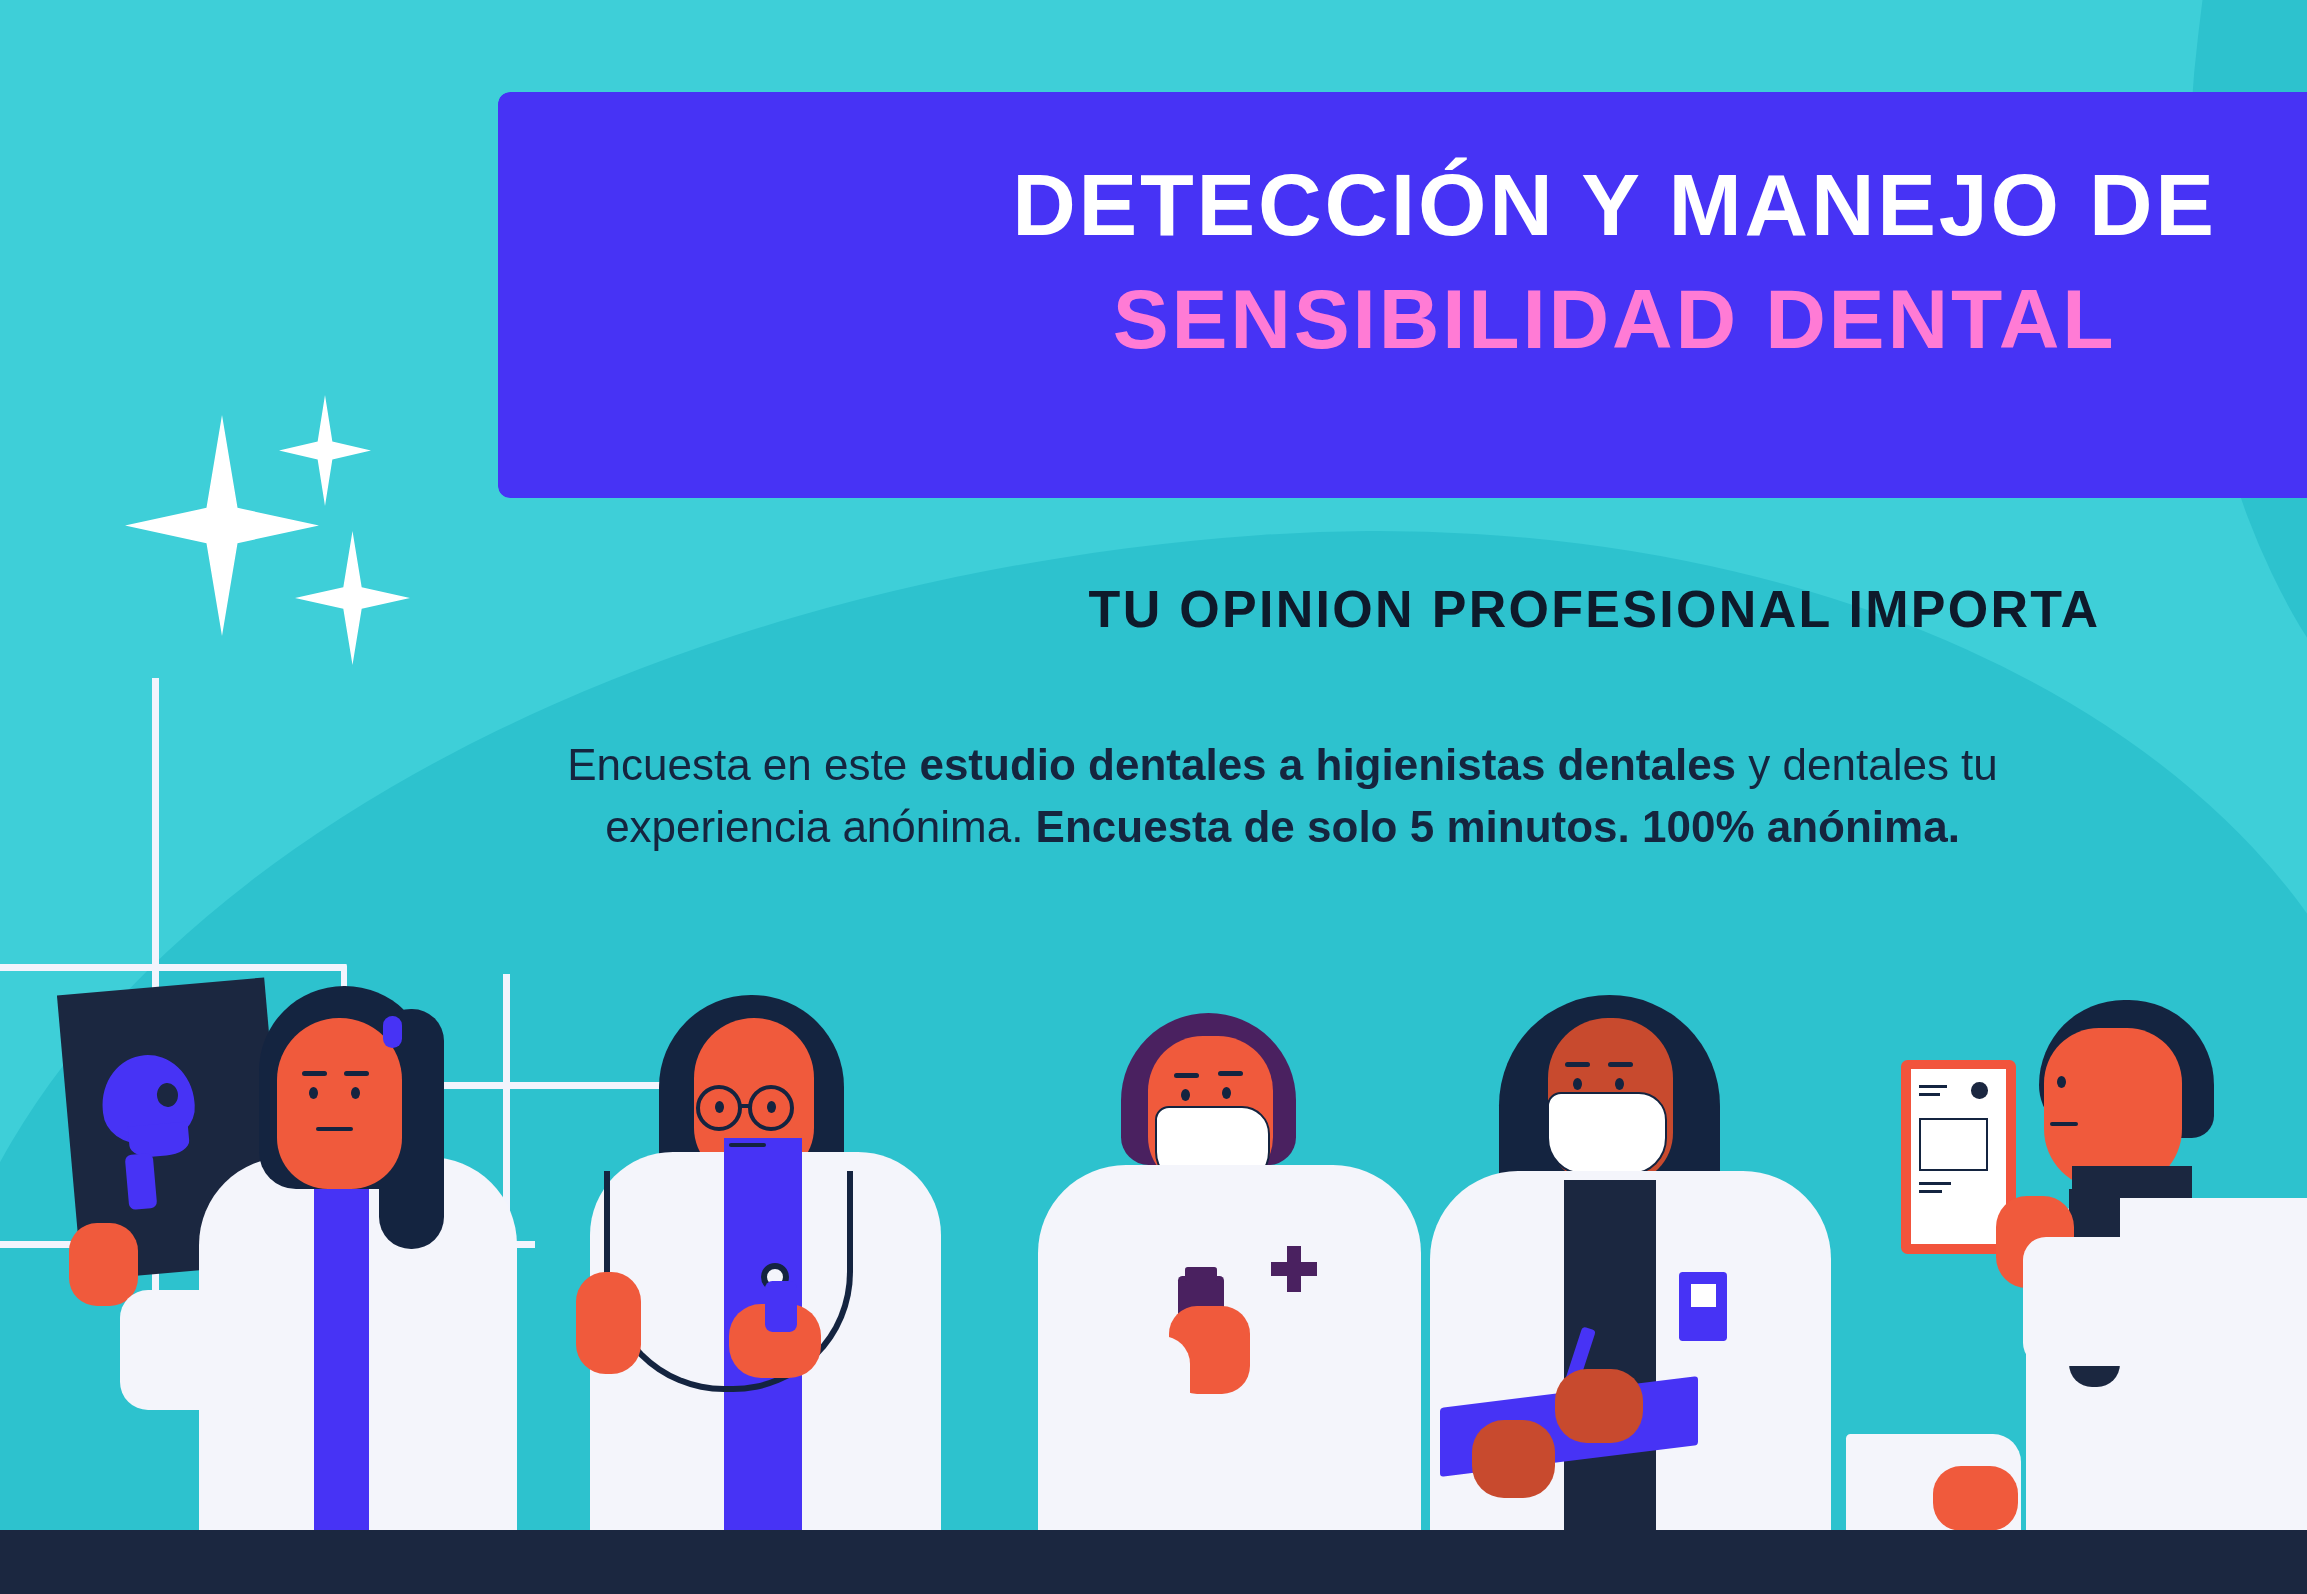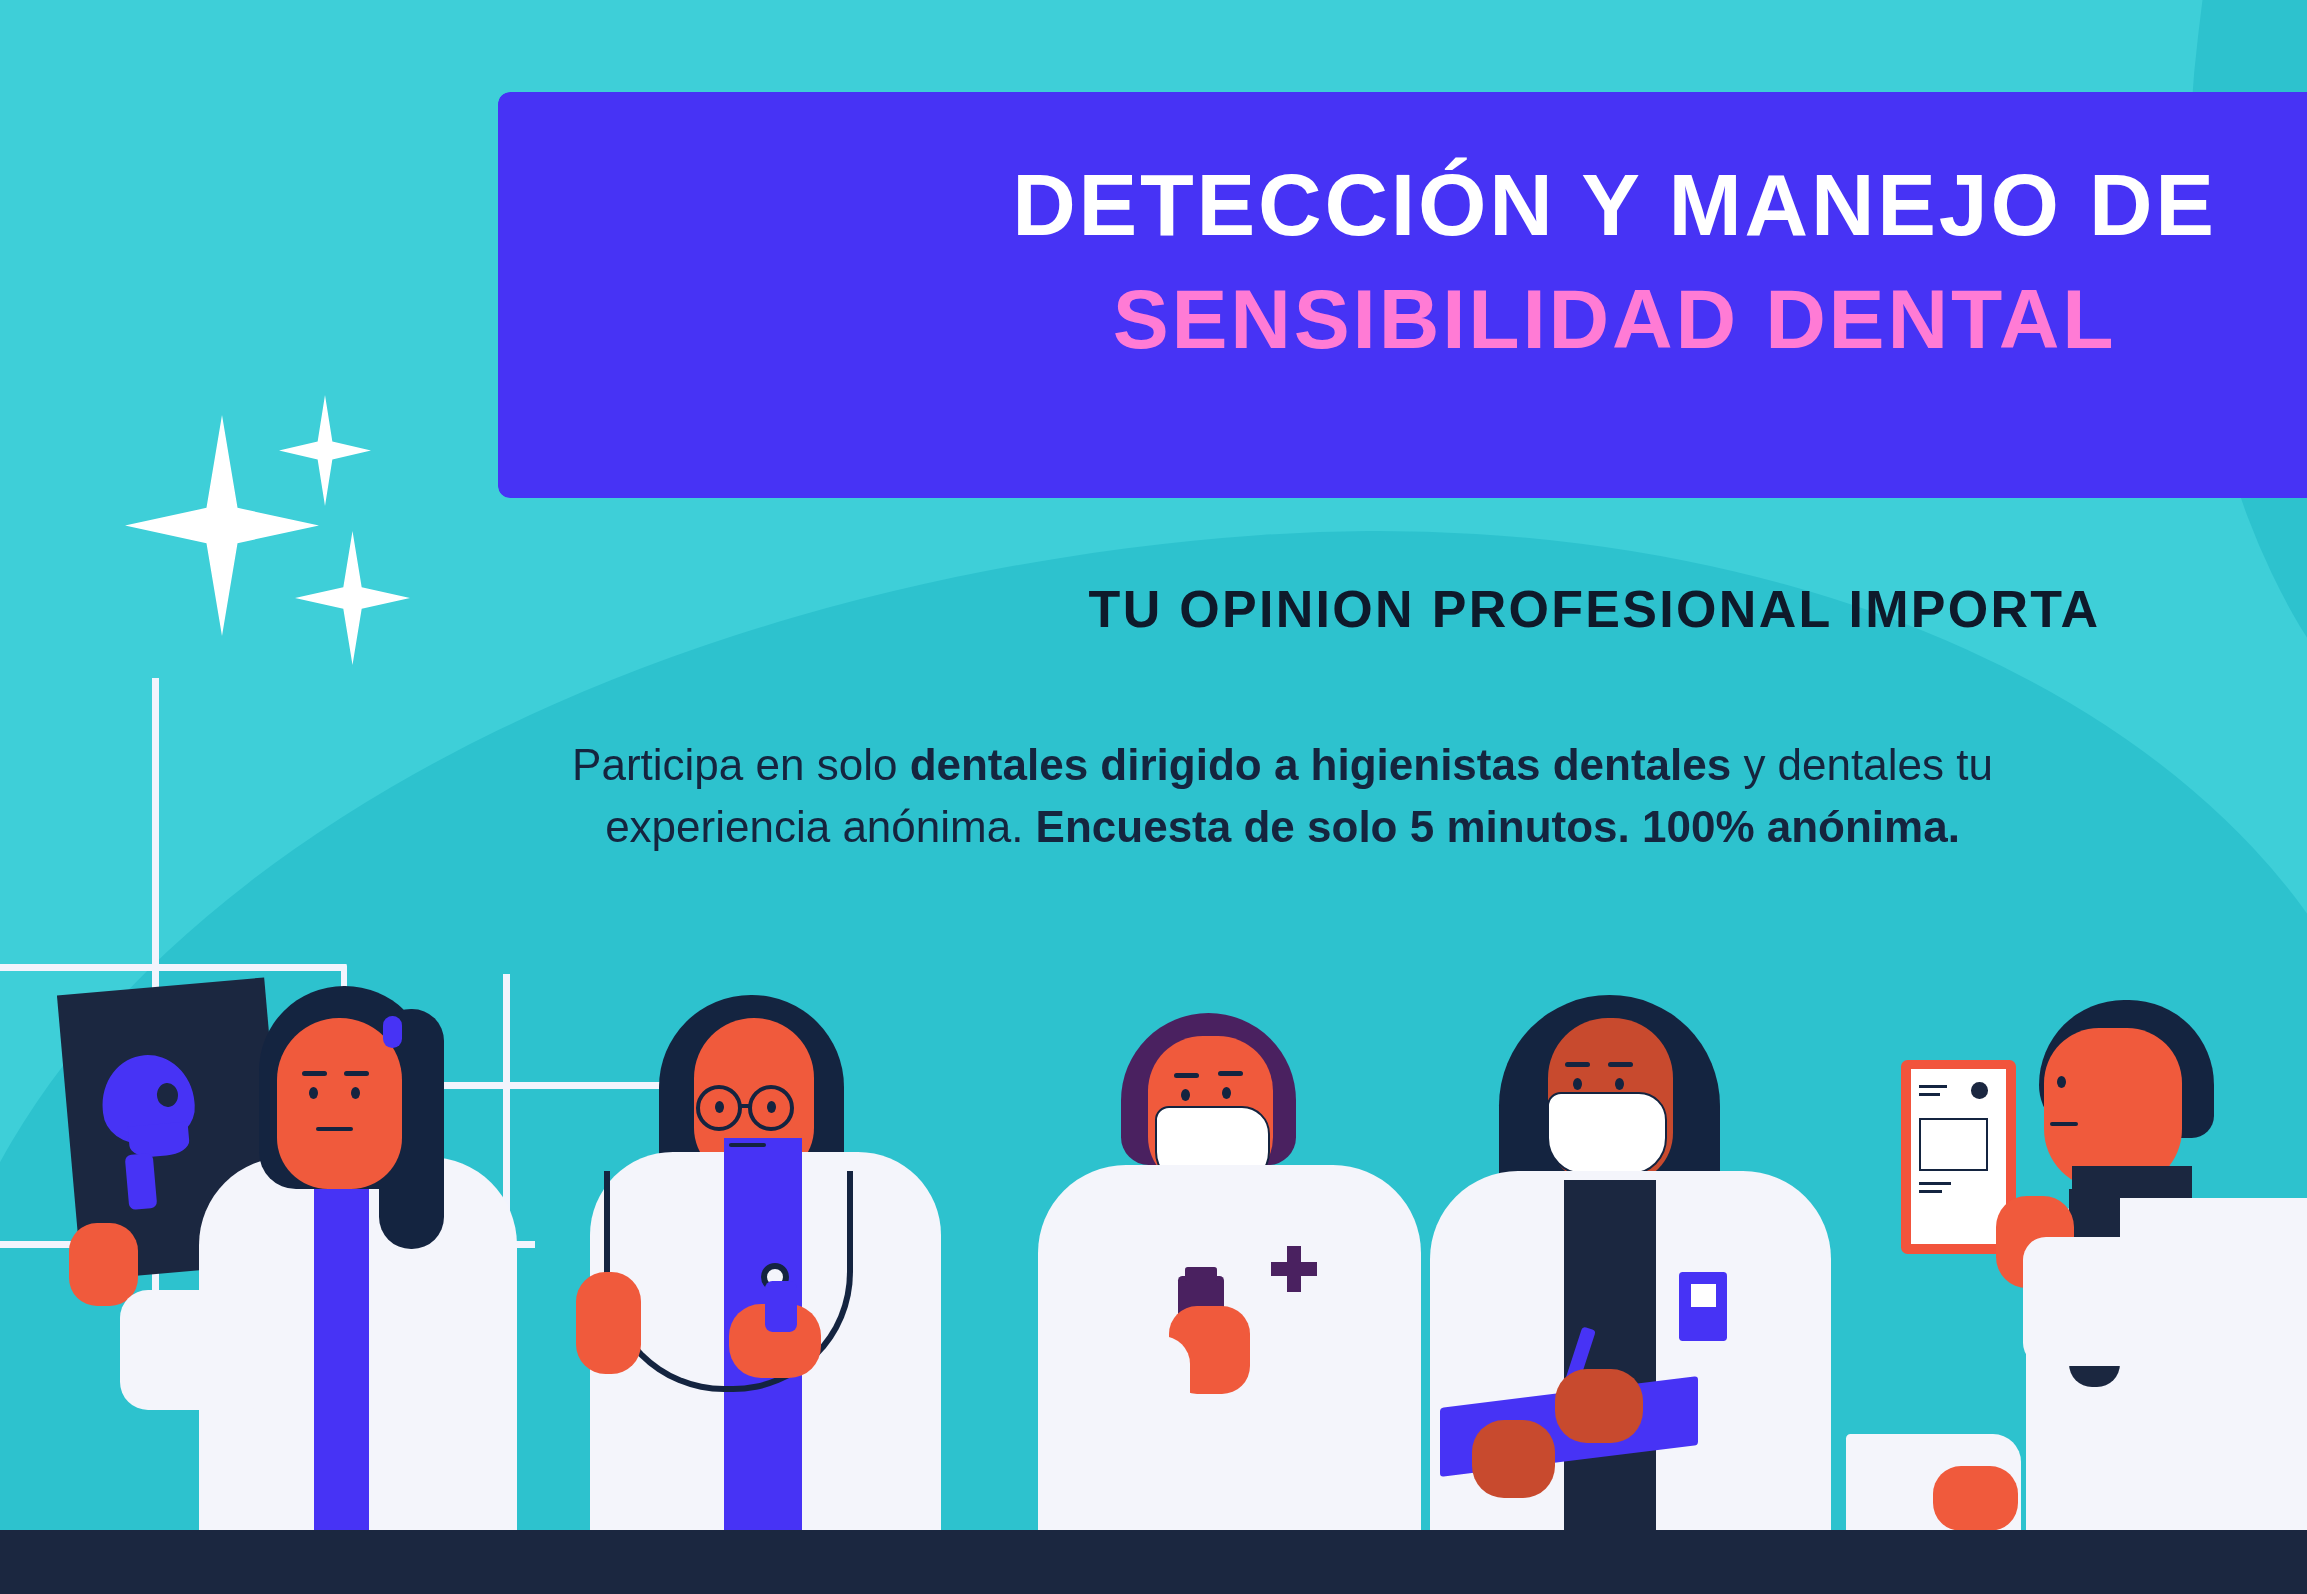--- a/index.html
+++ b/index.html
@@ -121,21 +121,21 @@
     </div>
 
   <div class="plaque">
     <div class="title-1">DETECCIÓN Y MANEJO DE</div>
     <div class="title-2">SENSIBILIDAD DENTAL</div>
   </div>
 
   <div class="subtitle">TU OPINION PROFESIONAL IMPORTA</div>
 
   <div class="body-copy">
-    <span>Participa en solo </span><b>dentales dirigido a higienistas dentales</b><span> y dentales tu</span><br>
+    <span>Encuesta en este </span><b>estudio dentales a higienistas dentales</b><span> y dentales tu</span><br>
     <span>experiencia anónima. </span><b>Encuesta de solo 5 minutos. 100% anónima.</b>
   </div>
 
   <div class="people">
 
     <div class="fig" style="left:14px;width:517px;height:558px;">
 
       <div class="dark" style="left:55px;top:14px;width:208px;height:286px;transform:rotate(-5deg);"></div>
       <div style="position:absolute;left:88px;top:83px;width:92px;height:88px;background:#4733F5;border-radius:52% 52% 44% 44%/60% 60% 40% 40%;transform:rotate(-5deg);"></div>
       <div style="position:absolute;left:115px;top:152px;width:60px;height:32px;background:#4733F5;border-radius:0 0 40% 40%;transform:rotate(-5deg);"></div>

